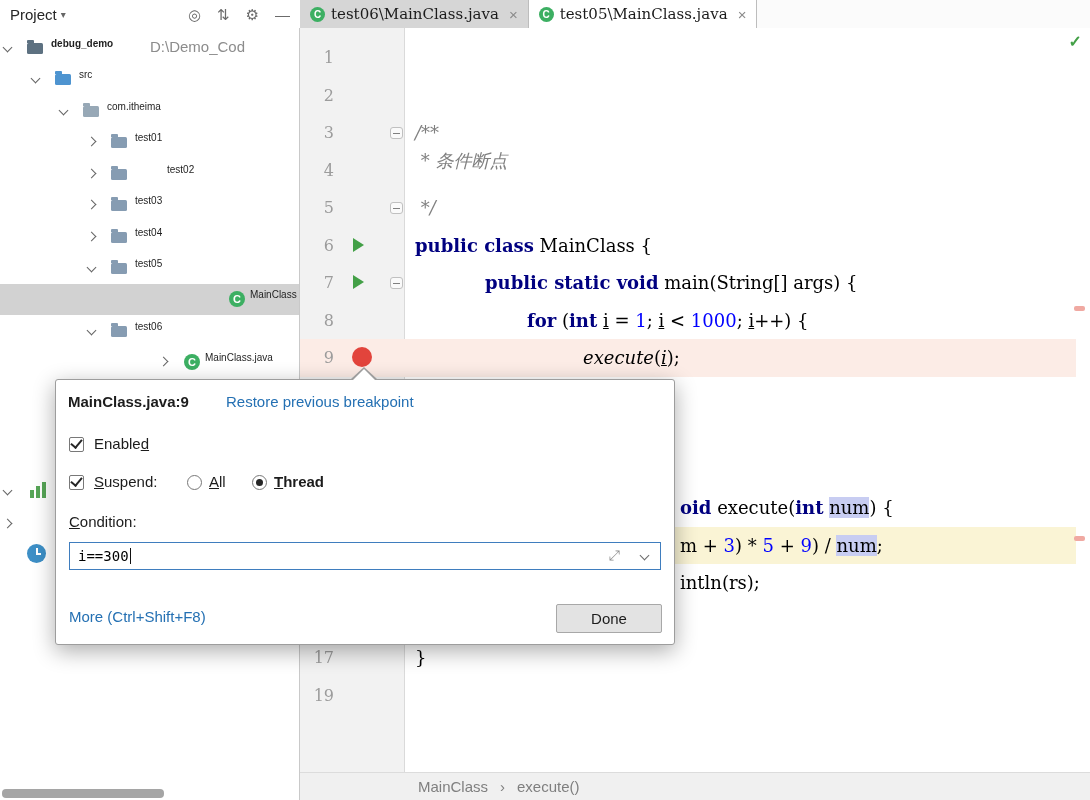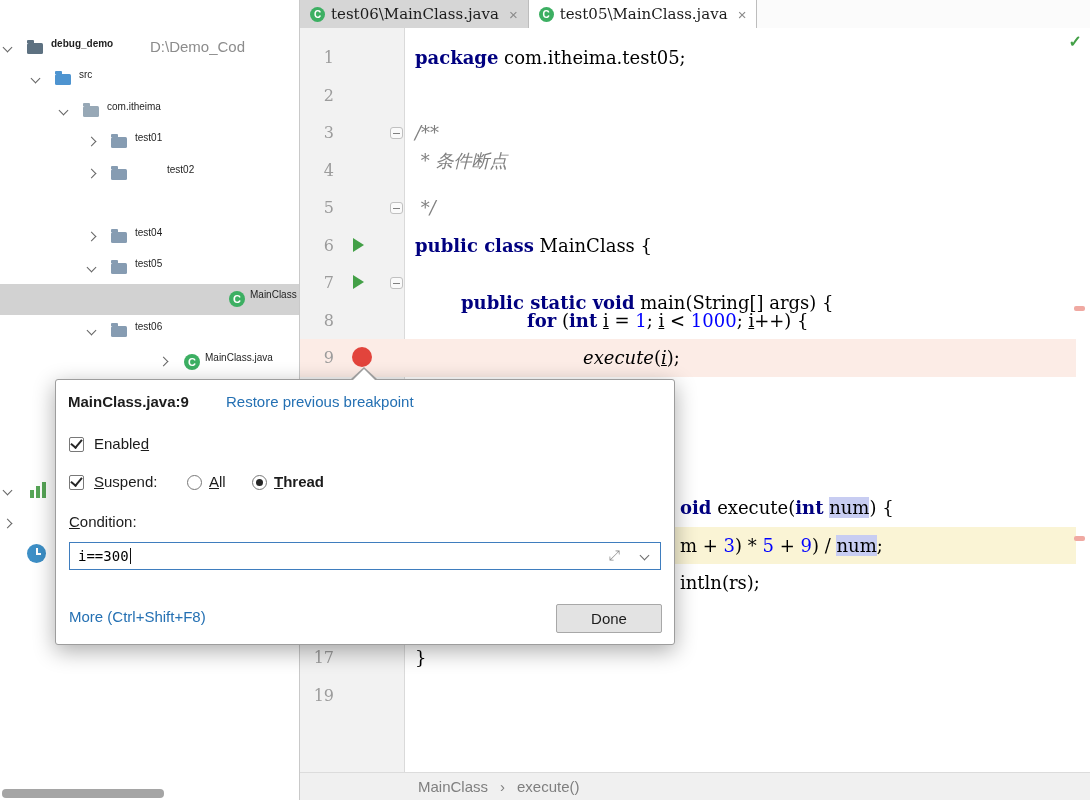--- a/index.html
+++ b/index.html
@@ -144,20 +144,25 @@
         <div class="tree-row" style="top: 127px;">
           <span class="chev chev-right" style="left: 88px;"></span>
           <span class="ticon ti-folder" style="left: 111px;"></span>
           <span class="tlabel" style="left: 135px;">test01</span>
         </div>
         <div class="tree-row" style="top: 159px;">
           <span class="chev chev-right" style="left: 88px;"></span>
           <span class="ticon ti-folder" style="left: 111px;"></span>
           <span class="tlabel" style="left: 135px; margin-left: 32px;">test02</span>
         </div>
+        <div class="tree-row" style="top: 190px;">
+          <span class="chev chev-right" style="left: 88px;"></span>
+          <span class="ticon ti-folder" style="left: 111px;"></span>
+          <span class="tlabel" style="left: 135px;">test03</span>
+        </div>
         <div class="tree-row" style="top: 222px;">
           <span class="chev chev-right" style="left: 88px;"></span>
           <span class="ticon ti-folder" style="left: 111px;"></span>
           <span class="tlabel" style="left: 135px;">test04</span>
         </div>
         <div class="tree-row" style="top: 253px;">
           <span class="chev chev-down" style="left: 88px;"></span>
           <span class="ticon ti-folder" style="left: 111px;"></span>
           <span class="tlabel" style="left: 135px;">test05</span>
         </div>
@@ -169,40 +174,51 @@
           <span class="chev chev-down" style="left: 88px;"></span>
           <span class="ticon ti-folder" style="left: 111px;"></span>
           <span class="tlabel" style="left: 135px;">test06</span>
         </div>
         <div class="tree-row" style="top: 347px;">
           <span class="chev chev-right" style="left: 160px;"></span>
           <span class="ticon ti-class" style="left: 184px;">C</span>
           <span class="tlabel" style="left: 205px;">MainClass.java</span>
         </div>
       </div>
+    <div class="panel-toolbar">
+      <span class="pt-title">
+        <span>Project</span>
+        <span class="pt-dd">▾</span>
+      </span>
+      <span class="pt-icons">
+        <span class="pt-ic">◎</span>
+        <span class="pt-ic">⇅</span>
+        <span class="pt-ic">⚙</span>
+        <span class="pt-ic">—</span>
+      </span>
+    </div>
     <span class="chev chev-down low1"></span>
     <span class="struct-icon">
         <i></i>
         <i></i>
         <i></i>
       </span>
     <span class="chev chev-right low3"></span>
     <span class="clock-icon"></span>
     <div class="hscroll-thumb"></div>
   </aside>
 
   <section class="editor-area">
     <div class="gutter-bg"></div>
     <div class="hl-layer">
         <div class="row-hl" style="top: 339px; background: rgb(252, 236, 230);"></div>
         <div class="row-hl" style="top: 526.5px; background: rgb(250, 244, 213);"></div>
       </div>
     <div class="code-layer">
         <div class="lnum" style="top: 39px;">1</div>
-        <div class="code-line" style="left: 115px; top: 39px;"><span class="s-kw">package</span><span class="s-p"> com.itheima.test05;</span></div>
         <div class="lnum" style="top: 76.5px;">2</div>
         <div class="code-line" style="left: 115px; top: 76.5px;"></div>
         <div class="lnum" style="top: 114px;">3</div>
         <div class="fold-box" style="top: 127px;">
           <i></i>
         </div>
         <div class="code-line" style="left: 115px; top: 114px;"><span class="s-cmt">/**</span></div>
         <div class="lnum" style="top: 151.5px;">4</div>
         <div class="code-line" style="left: 115px; top: 142px;"><span class="s-cmt"> * 条件断点</span></div>
         <div class="lnum" style="top: 189px;">5</div>
@@ -211,21 +227,21 @@
         </div>
         <div class="code-line" style="left: 115px; top: 189px;"><span class="s-cmt"> */</span></div>
         <div class="lnum" style="top: 226.5px;">6</div>
         <div class="run-tri" style="top: 237.5px;"></div>
         <div class="code-line" style="left: 115px; top: 226.5px;"><span class="s-kw">public class</span><span class="s-p"> MainClass {</span></div>
         <div class="lnum" style="top: 264px;">7</div>
         <div class="run-tri" style="top: 275px;"></div>
         <div class="fold-box" style="top: 277px;">
           <i></i>
         </div>
-        <div class="code-line" style="left: 161px; top: 264px; margin-top: 20px;"><span class="s-kw">public static void</span><span class="s-p"> main(String[] args) {</span></div>
+        <div class="code-line" style="left: 185px; top: 264px;"><span class="s-kw">public static void</span><span class="s-p"> main(String[] args) {</span></div>
         <div class="lnum" style="top: 301.5px;">8</div>
         <div class="code-line" style="left: 227px; top: 301.5px;"><span class="s-kw">for</span><span class="s-p"> (</span><span class="s-kw">int</span><span class="s-p"> </span><span class="s-u">i</span><span class="s-p"> = </span><span class="s-num">1</span><span class="s-p">; </span><span class="s-u">i</span><span class="s-p"> &lt; </span><span class="s-num">1000</span><span class="s-p">; </span><span class="s-u">i</span><span class="s-p">++) {</span></div>
         <div class="lnum" style="top: 339px;">9</div>
         <div class="bp-dot" style="top: 347px;"></div>
         <div class="code-line" style="left: 283px; top: 339px;"><span class="s-pi">execute</span><span class="s-p">(</span><span class="s-ui">i</span><span class="s-p">);</span></div>
         <div class="lnum" style="top: 639px;">17</div>
         <div class="code-line" style="left: 115px; top: 639px;"><span class="s-p">}</span></div>
         <div class="lnum" style="top: 676.5px;">19</div>
         <div class="code-line" style="left: 115px; top: 676.5px;"></div>
         <div class="code-line" style="left: 380px; top: 489px;"><span class="s-kw">oid</span><span class="s-p"> execute(</span><span class="s-kw">int</span><span class="s-p"> </span><span class="s-hl">num</span><span class="s-p">) {</span></div>

